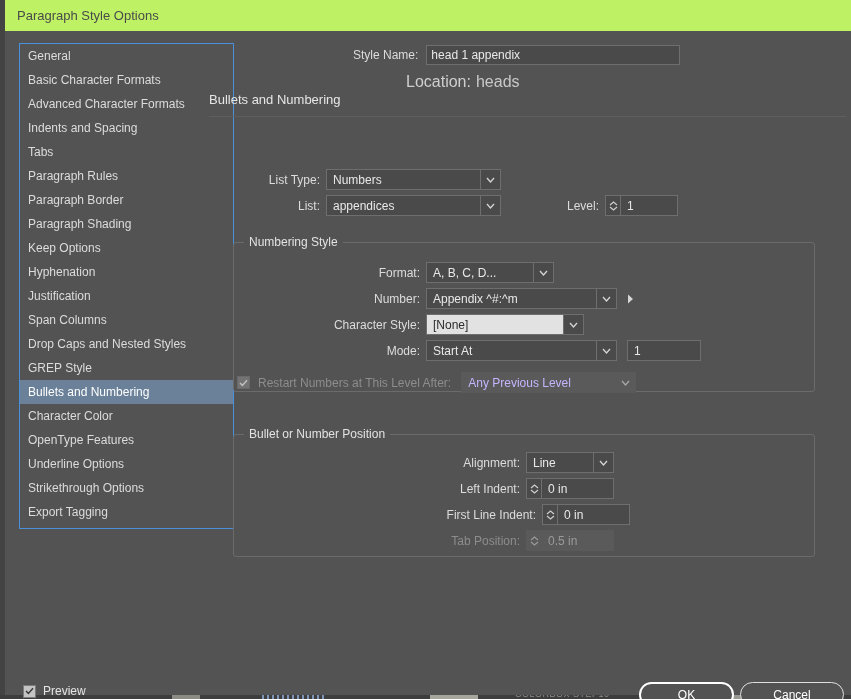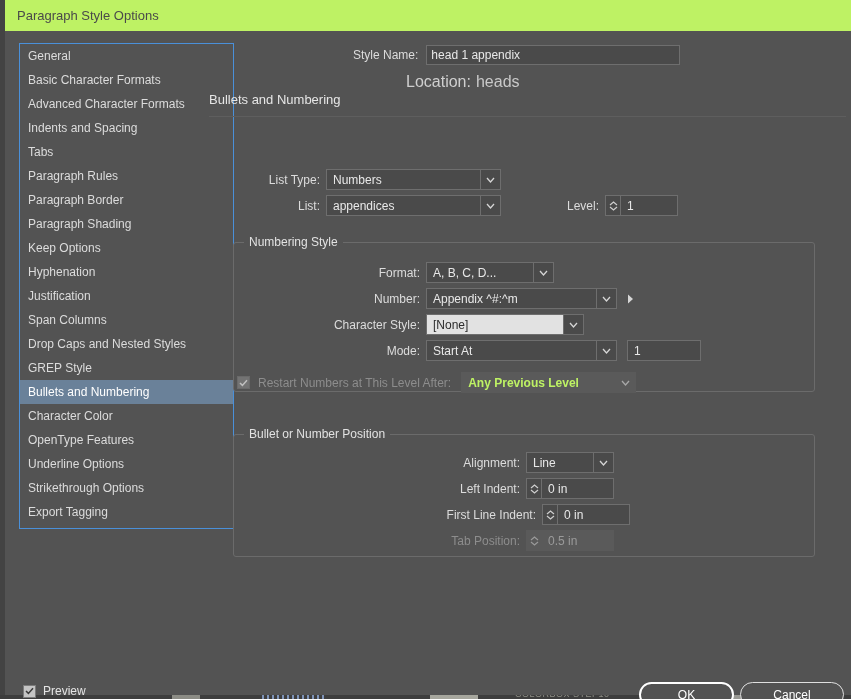--- a/index.html
+++ b/index.html
@@ -139,22 +139,21 @@
   .sel.sep .caret { border-left: 1px solid #6e6e6e; }
   .sel.light {
     background: #e2e2e2;
     color: #2c2c2c;
     border-color: #6e6e6e;
   }
   .sel.light .caret { background: #4a4a4a; border-left: 1px solid #6e6e6e; }
   .sel.flat {
     background: #5a5a5a;
     border-color: transparent;
-    color: #bef264;
-    font-weight: bold;
+    color: #c4b5fd;
   }
 
   
   .txt {
     height: 21px;
     background: #4a4a4a;
     border: 1px solid #6e6e6e;
     color: #e8e8e8;
     font-size: 12px;
     font-family: "Liberation Sans", sans-serif;

